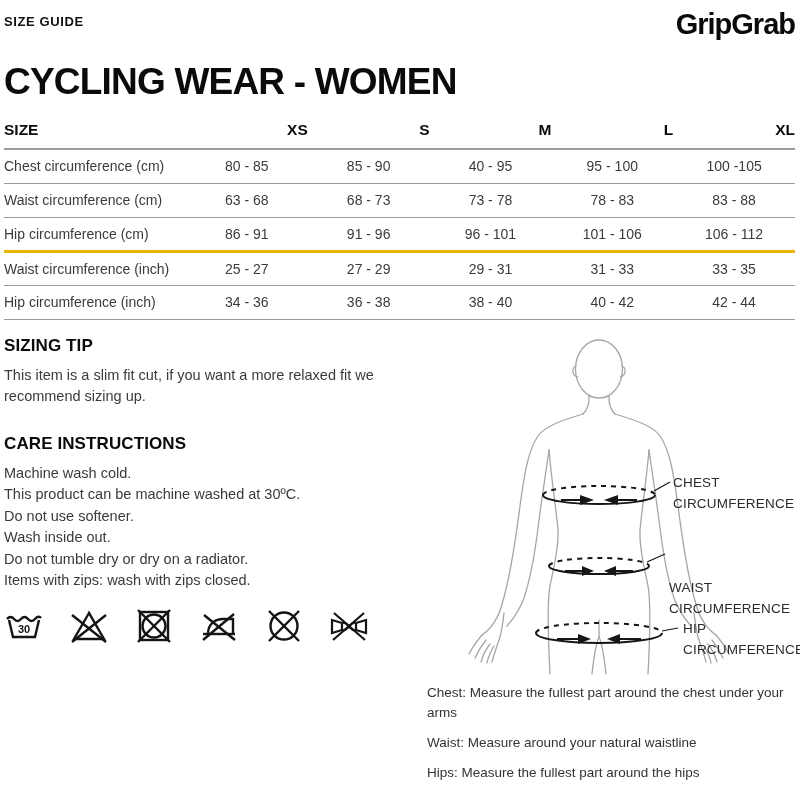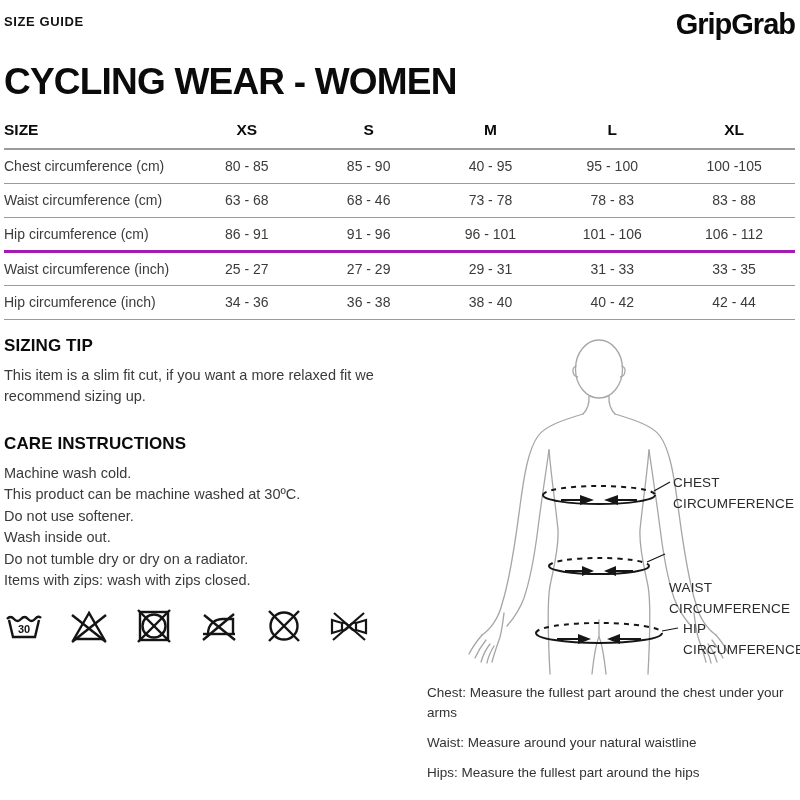--- a/index.html
+++ b/index.html
@@ -7,27 +7,27 @@
   body { font-family:"Liberation Sans", sans-serif; color:#2f2f2f; }
   .page { width:800px; height:680px; padding:10px 5px 0 4px; position:relative; }
 
   .topbar { display:flex; justify-content:space-between; align-items:flex-start; }
   .eyebrow { font-size:13px; font-weight:600; letter-spacing:.6px; color:#111; padding-top:4px; }
   .brand { font-size:29px; font-weight:800; letter-spacing:-1px; color:#0a0a0a; line-height:1; }
 
   h1.title { margin-top:24px; font-size:37px; font-weight:800; letter-spacing:-.8px; color:#0b0b0b; line-height:1; }
 
   table.size-table { width:100%; border-collapse:collapse; margin-top:21px; }
-  .size-table th { font-size:15.5px; font-weight:700; color:#0b0b0b; text-align:center;
+  .size-table th { font-size:15.5px; font-weight:700; color:#0b0b0b; text-align:right;
                    padding:0 0 9px 0; border-bottom:2px solid #9b9b9b; }
   .size-table th.lbl { text-align:left; }
   .size-table td { font-size:14px; color:#3b3b3b; text-align:center; height:34px;
                    border-bottom:1.5px solid #9b9b9b; }
   .size-table td.lbl { text-align:left; }
-  .size-table tr.section-end td { border-bottom:3px solid #a21caf; }
+  .size-table tr.section-end td { border-bottom:3px solid #eab308; }
   .size-table col.c0 { width:23%; }
   .size-table col.cv { width:15.4%; }
 
   .content-row { display:flex; justify-content:space-between; margin-top:16px; }
   .left-col { width:402px; }
   .right-col { width:368px; }
 
   h2.sec { font-size:17px; font-weight:800; color:#0b0b0b; letter-spacing:.1px; margin-bottom:9px; }
   .tip-text { font-size:14.5px; line-height:1.45; color:#3a3a3a; max-width:400px; }
   .care-block { margin-top:27px; }
@@ -83,21 +83,21 @@
         <td class="lbl">Chest circumference (cm)</td>
         <td>80 - 85</td>
         <td>85 - 90</td>
         <td>40 - 95</td>
         <td>95 - 100</td>
         <td>100 -105</td>
       </tr>
       <tr>
         <td class="lbl">Waist circumference (cm)</td>
         <td>63 - 68</td>
-        <td>68 - 46</td>
+        <td>68 - 73</td>
         <td>73 - 78</td>
         <td>78 - 83</td>
         <td>83 - 88</td>
       </tr>
       <tr class="section-end">
         <td class="lbl">Hip circumference (cm)</td>
         <td>86 - 91</td>
         <td>91 - 96</td>
         <td>96 - 101</td>
         <td>101 - 106</td>

